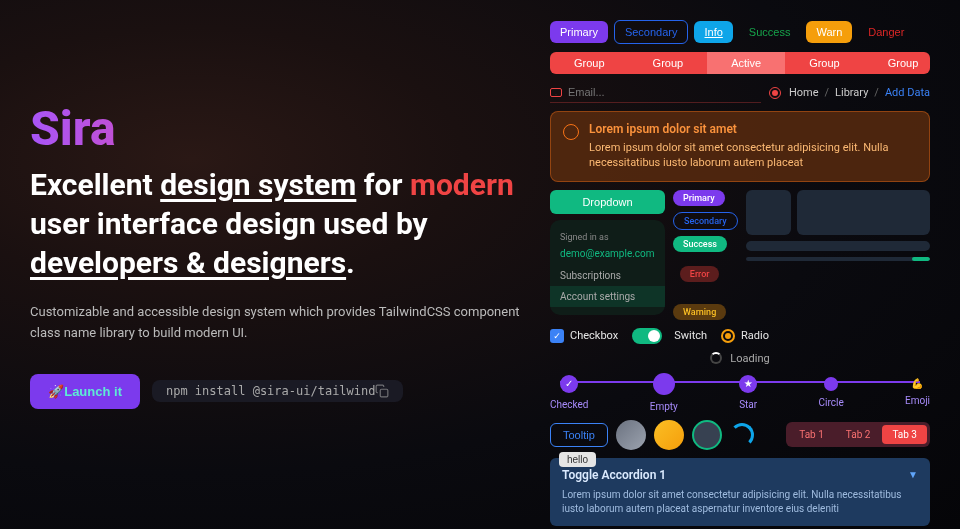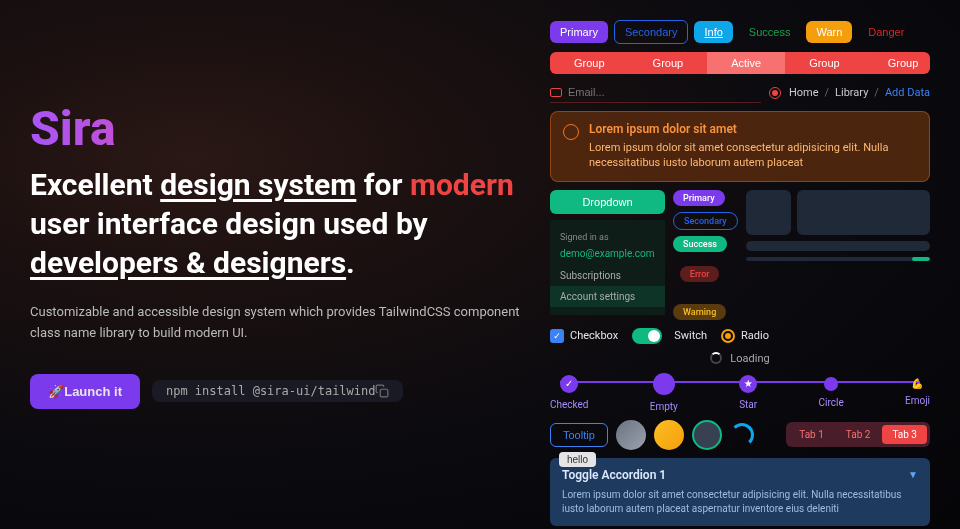--- a/index.html
+++ b/index.html
@@ -5,21 +5,21 @@
 *{margin:0;padding:0;box-sizing:border-box;}
 body{background:radial-gradient(ellipse at 20% 30%,#2a1815 0%,#1a1010 25%,#0a0a0f 60%,#050508 100%);color:#e5e5e5;font-family:-apple-system,BlinkMacSystemFont,"Segoe UI",Roboto,sans-serif;width:960px;height:529px;overflow:hidden;position:relative;}
 .container{display:flex;padding:20px 30px;gap:30px;}
 .left{flex:1;padding-top:80px;}
 .brand{font-size:48px;font-weight:800;background:linear-gradient(90deg,#a855f7 0%,#ec4899 50%,#ef4444 100%);-webkit-background-clip:text;-webkit-text-fill-color:transparent;background-clip:text;margin-bottom:8px;}
 .headline{font-size:30px;font-weight:700;line-height:1.3;color:#fff;}
 .headline .ul{text-decoration:underline;text-decoration-thickness:3px;text-underline-offset:4px;}
 .headline .accent{color:#ef4444;}
 .sub{margin-top:20px;font-size:13px;color:#bbb;line-height:1.6;}
 .cta-row{margin-top:30px;display:flex;gap:12px;align-items:center;}
-.btn-launch{background:#7c3aed;color:#e5e5e5;border:none;padding:10px 18px;border-radius:8px;font-weight:600;font-size:13px;cursor:pointer;}
+.btn-launch{background:#7c3aed;color:#5eead4;border:none;padding:10px 18px;border-radius:8px;font-weight:600;font-size:13px;cursor:pointer;}
 .code-box{background:#1a1a24;border-radius:8px;padding:4px 14px;font-family:monospace;font-size:12px;color:#aaa;display:flex;align-items:center;}
 .copy-icon{width:14px;height:14px;opacity:0.6;}
 .right{width:380px;display:flex;flex-direction:column;gap:8px;font-size:11px;}
 .row{display:flex;gap:6px;align-items:center;flex-wrap:wrap;}
 .btn{padding:5px 10px;border-radius:6px;font-size:11px;font-weight:500;border:none;cursor:pointer;}
 .btn-primary{background:#7c3aed;color:#fff;}
 .btn-secondary{background:transparent;border:1px solid #2563eb;color:#2563eb;}
 .btn-info{background:#0ea5e9;color:#fff;text-decoration:underline;}
 .btn-success{background:transparent;color:#16a34a;}
 .btn-warn{background:#f59e0b;color:#fff;}
@@ -36,21 +36,21 @@
 .breadcrumb a{color:#ccc;}
 .breadcrumb .sep{color:#666;}
 .breadcrumb .add{color:#3b82f6;}
 .alert-box{background:rgba(88,42,14,0.85);border:1px solid rgba(249,115,22,0.4);border-radius:8px;padding:10px 12px;display:flex;gap:10px;}
 .alert-icon{width:16px;height:16px;border:1.5px solid #f97316;border-radius:50%;flex-shrink:0;margin-top:2px;}
 .alert-title{color:#fb923c;font-weight:600;font-size:12px;margin-bottom:4px;}
 .alert-body{color:#fdba74;font-size:11px;line-height:1.4;}
 .mid-row{display:flex;gap:8px;}
 .dropdown-col{display:flex;flex-direction:column;gap:6px;}
 .dd-btn{background:#10b981;color:#fff;padding:6px 14px;border-radius:6px;font-size:11px;font-weight:500;border:none;cursor:pointer;}
-.dd-menu{background:#0f1d18;border-radius:0;padding:8px 0;font-size:10px;width:115px;}
+.dd-menu{background:#0f1d18;border-radius:10px;padding:8px 0;font-size:10px;width:115px;}
 .dd-menu .dd-head{padding:4px 10px;color:#888;font-size:9px;}
 .dd-menu .dd-email{padding:2px 10px 6px;color:#10b981;}
 .dd-menu .dd-item{padding:5px 10px;color:#aaa;cursor:pointer;}
 .dd-menu .dd-item.sel{background:rgba(16,185,129,0.15);}
 .badge-col{display:flex;flex-direction:column;gap:6px;align-items:flex-start;}
 .badge{padding:3px 10px;border-radius:10px;font-size:9px;font-weight:500;}
 .bg-primary{background:#7c3aed;color:#fff;}
 .bg-secondary{background:transparent;border:1px solid #2563eb;color:#2563eb;}
 .bg-success{background:#10b981;color:#fff;}
 .bg-error{background:#5c1d1d;color:#ef4444;}

